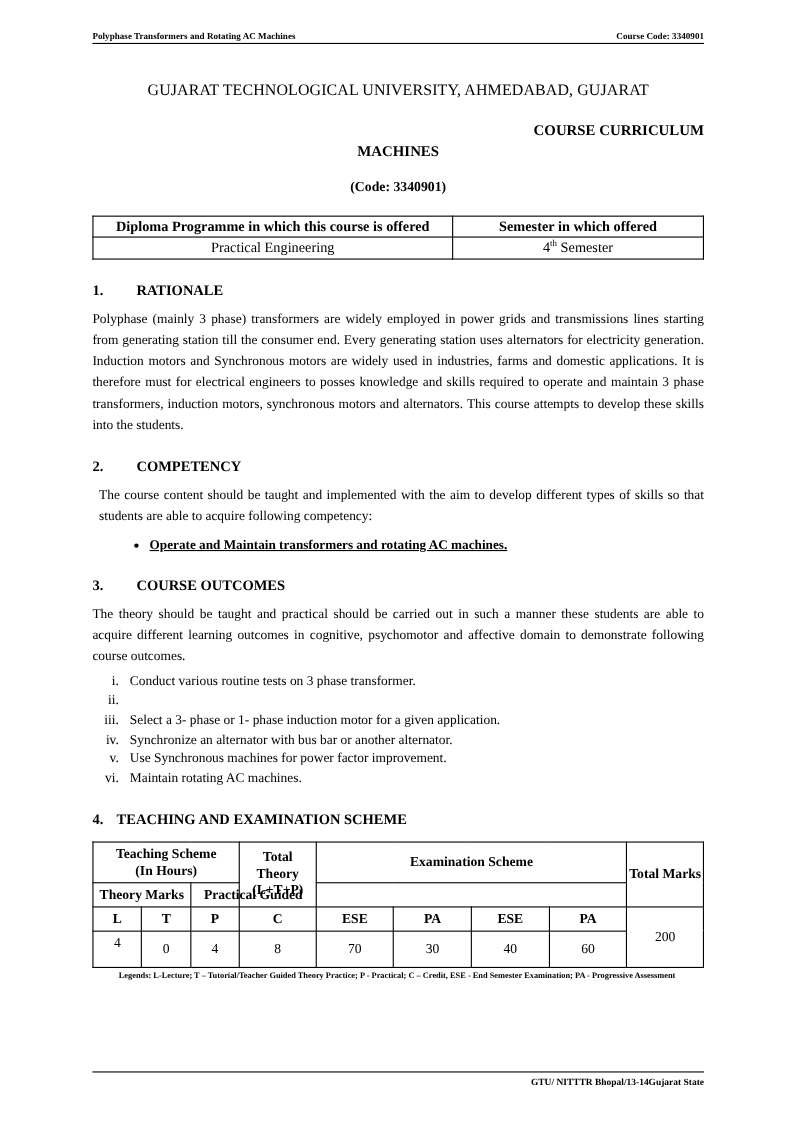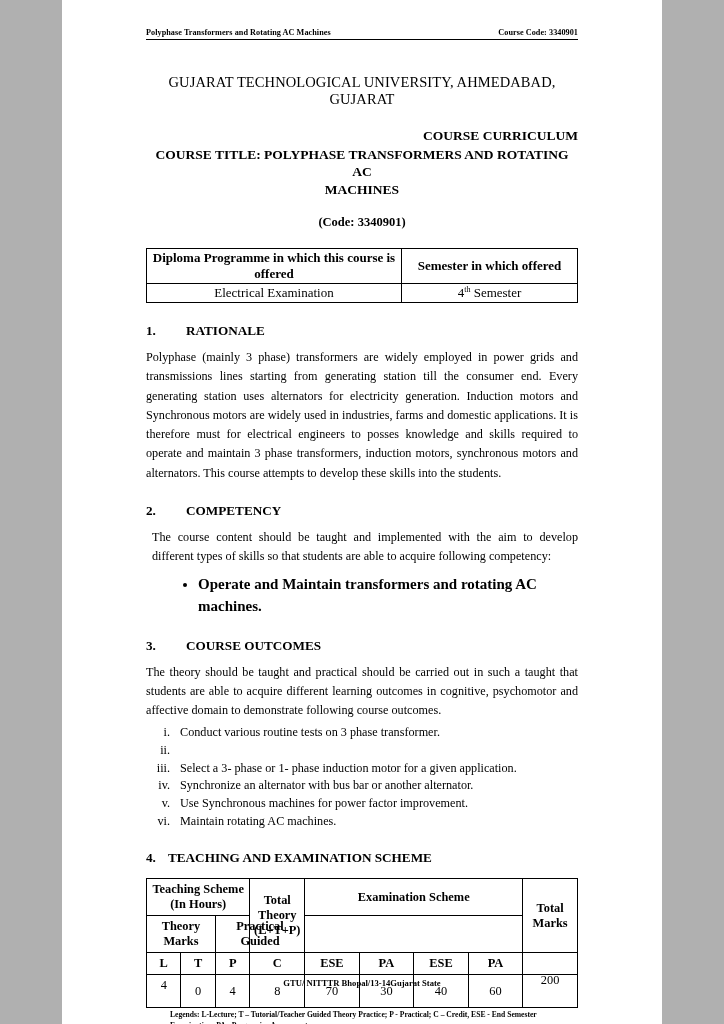--- a/index.html
+++ b/index.html
@@ -1,21 +1,21 @@
 <!DOCTYPE html>
 <html><head>
 <meta charset="utf-8">
 <style>
   html, body {
     margin: 0;
     padding: 0;
     background: #b0b0b0;
   }
   .page {
-    width: 600px;
+    width: 724px;
     height: 1024px;
     background: #ffffff;
     position: relative;
     margin: 0 auto;
     font-family: "Liberation Serif", serif;
     color: #000000;
     box-sizing: border-box;
     overflow: hidden;
   }
   .content {
@@ -98,21 +98,22 @@
     font-size: 12.2px;
     line-height: 1.58;
     text-align: justify;
     margin: 9px 0 0 0;
   }
   p.body.indent { margin-left: 6px; }
 
   ul.bullet {
     margin: 6px 0 0 0;
     padding-left: 52px;
-    font-size: 15px;
+    font-size: 12px;
+    text-decoration: underline;
   }
   ul.bullet li {
     font-weight: bold;
     line-height: 1.5;
   }
 
   ol.roman {
     margin: 4px 0 0 0;
     padding: 0;
     list-style: none;
@@ -159,53 +160,52 @@
 
   
   .footer {
     position: absolute;
     left: 84px;
     right: 84px;
     bottom: 36px;
     border-top: 1.2px solid #000;
     padding-top: 3px;
     display: flex;
-    justify-content: center;
+    justify-content: flex-end;
     font-size: 8.6px;
     font-weight: bold;
   }
 </style>
 </head>
 <body>
 
 <div class="page">
 
   <div class="content">
 
     <div class="runhead">
       <div class="left">Polyphase Transformers and Rotating AC Machines</div>
       <div class="right">Course Code: 3340901</div>
     </div>
 
     <div class="univ">GUJARAT TECHNOLOGICAL UNIVERSITY, AHMEDABAD, GUJARAT</div>
     <div class="cc">COURSE CURRICULUM</div>
     <div class="ctitle">
-      <div>COURSE TITLE: POLYPHASE TRANSFORMERS AND ROTATING AC</div>
       <div>MACHINES</div>
     </div>
     <div class="ccode">(Code: 3340901)</div>
 
     <table class="prog">
       <tbody>
           <tr>
         <td class="hd" style="width:58%">Diploma Programme in which this course is offered</td>
         <td class="hd">Semester in which offered</td>
       </tr>
       <tr>
-        <td>Electrical Examination</td>
+        <td>Practical Engineering</td>
         <td><span>4</span><sup>th</sup><span> Semester</span></td>
       </tr>
     </tbody>
       </table>
 
     <div class="sec">
       <span class="num">1.</span>
       <span>RATIONALE</span>
     </div>
     <p class="body">Polyphase (mainly 3 phase) transformers are widely employed in power grids and transmissions lines starting from generating station till the consumer end. Every generating station uses alternators for electricity generation.  Induction motors and Synchronous motors are widely used in industries, farms and domestic applications. It is therefore must for electrical engineers to posses knowledge and skills required to operate and maintain 3 phase transformers, induction motors, synchronous motors and alternators. This course attempts to develop these skills into the students.</p>
@@ -216,21 +216,21 @@
     </div>
     <p class="body indent">The course content should be taught and implemented with the aim to develop different types of skills so that students are able to acquire following competency:</p>
     <ul class="bullet">
       <li>Operate and Maintain transformers and rotating AC machines.</li>
     </ul>
 
     <div class="sec">
       <span class="num">3.</span>
       <span>COURSE OUTCOMES</span>
     </div>
-    <p class="body">The theory should be taught and practical should be carried out in such a taught that students are able to acquire different learning outcomes in cognitive, psychomotor and affective domain to demonstrate following course outcomes.</p>
+    <p class="body">The theory should be taught and practical should be carried out in such a manner these students are able to acquire different learning outcomes in cognitive, psychomotor and affective domain to demonstrate following course outcomes.</p>
     <ol class="roman">
       <li>
           <span class="mk">i.</span>
           <span>Conduct various routine tests on 3 phase transformer.</span>
         </li>
       <li>
           <span class="mk">ii.</span>
         </li>
       <li>
           <span class="mk">iii.</span>

